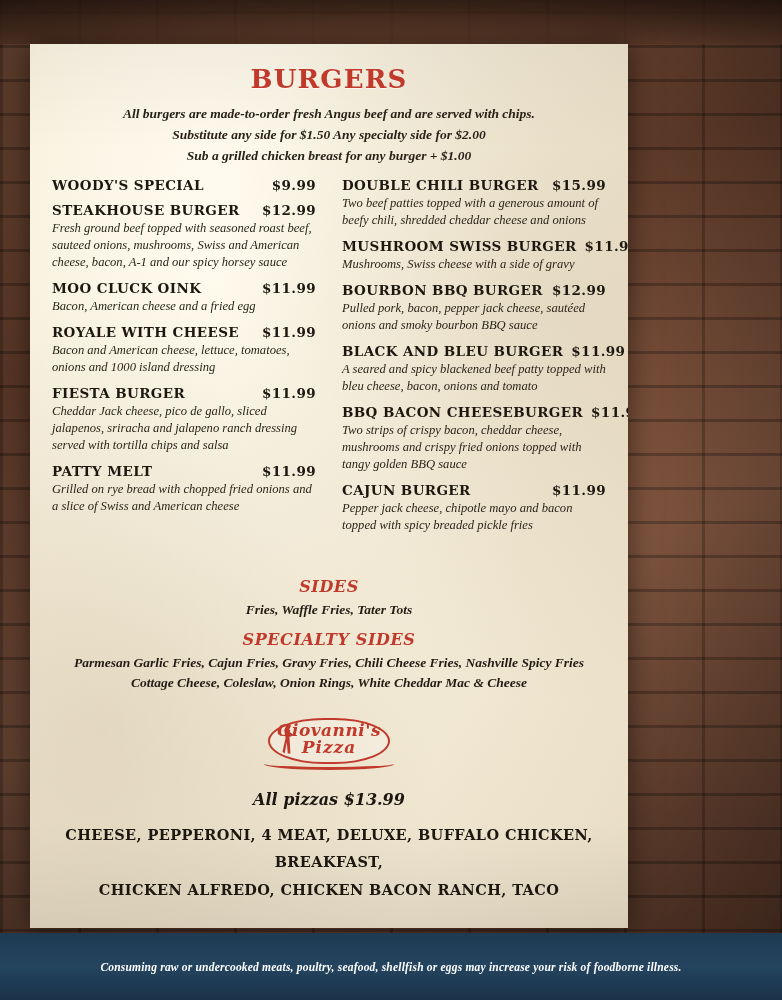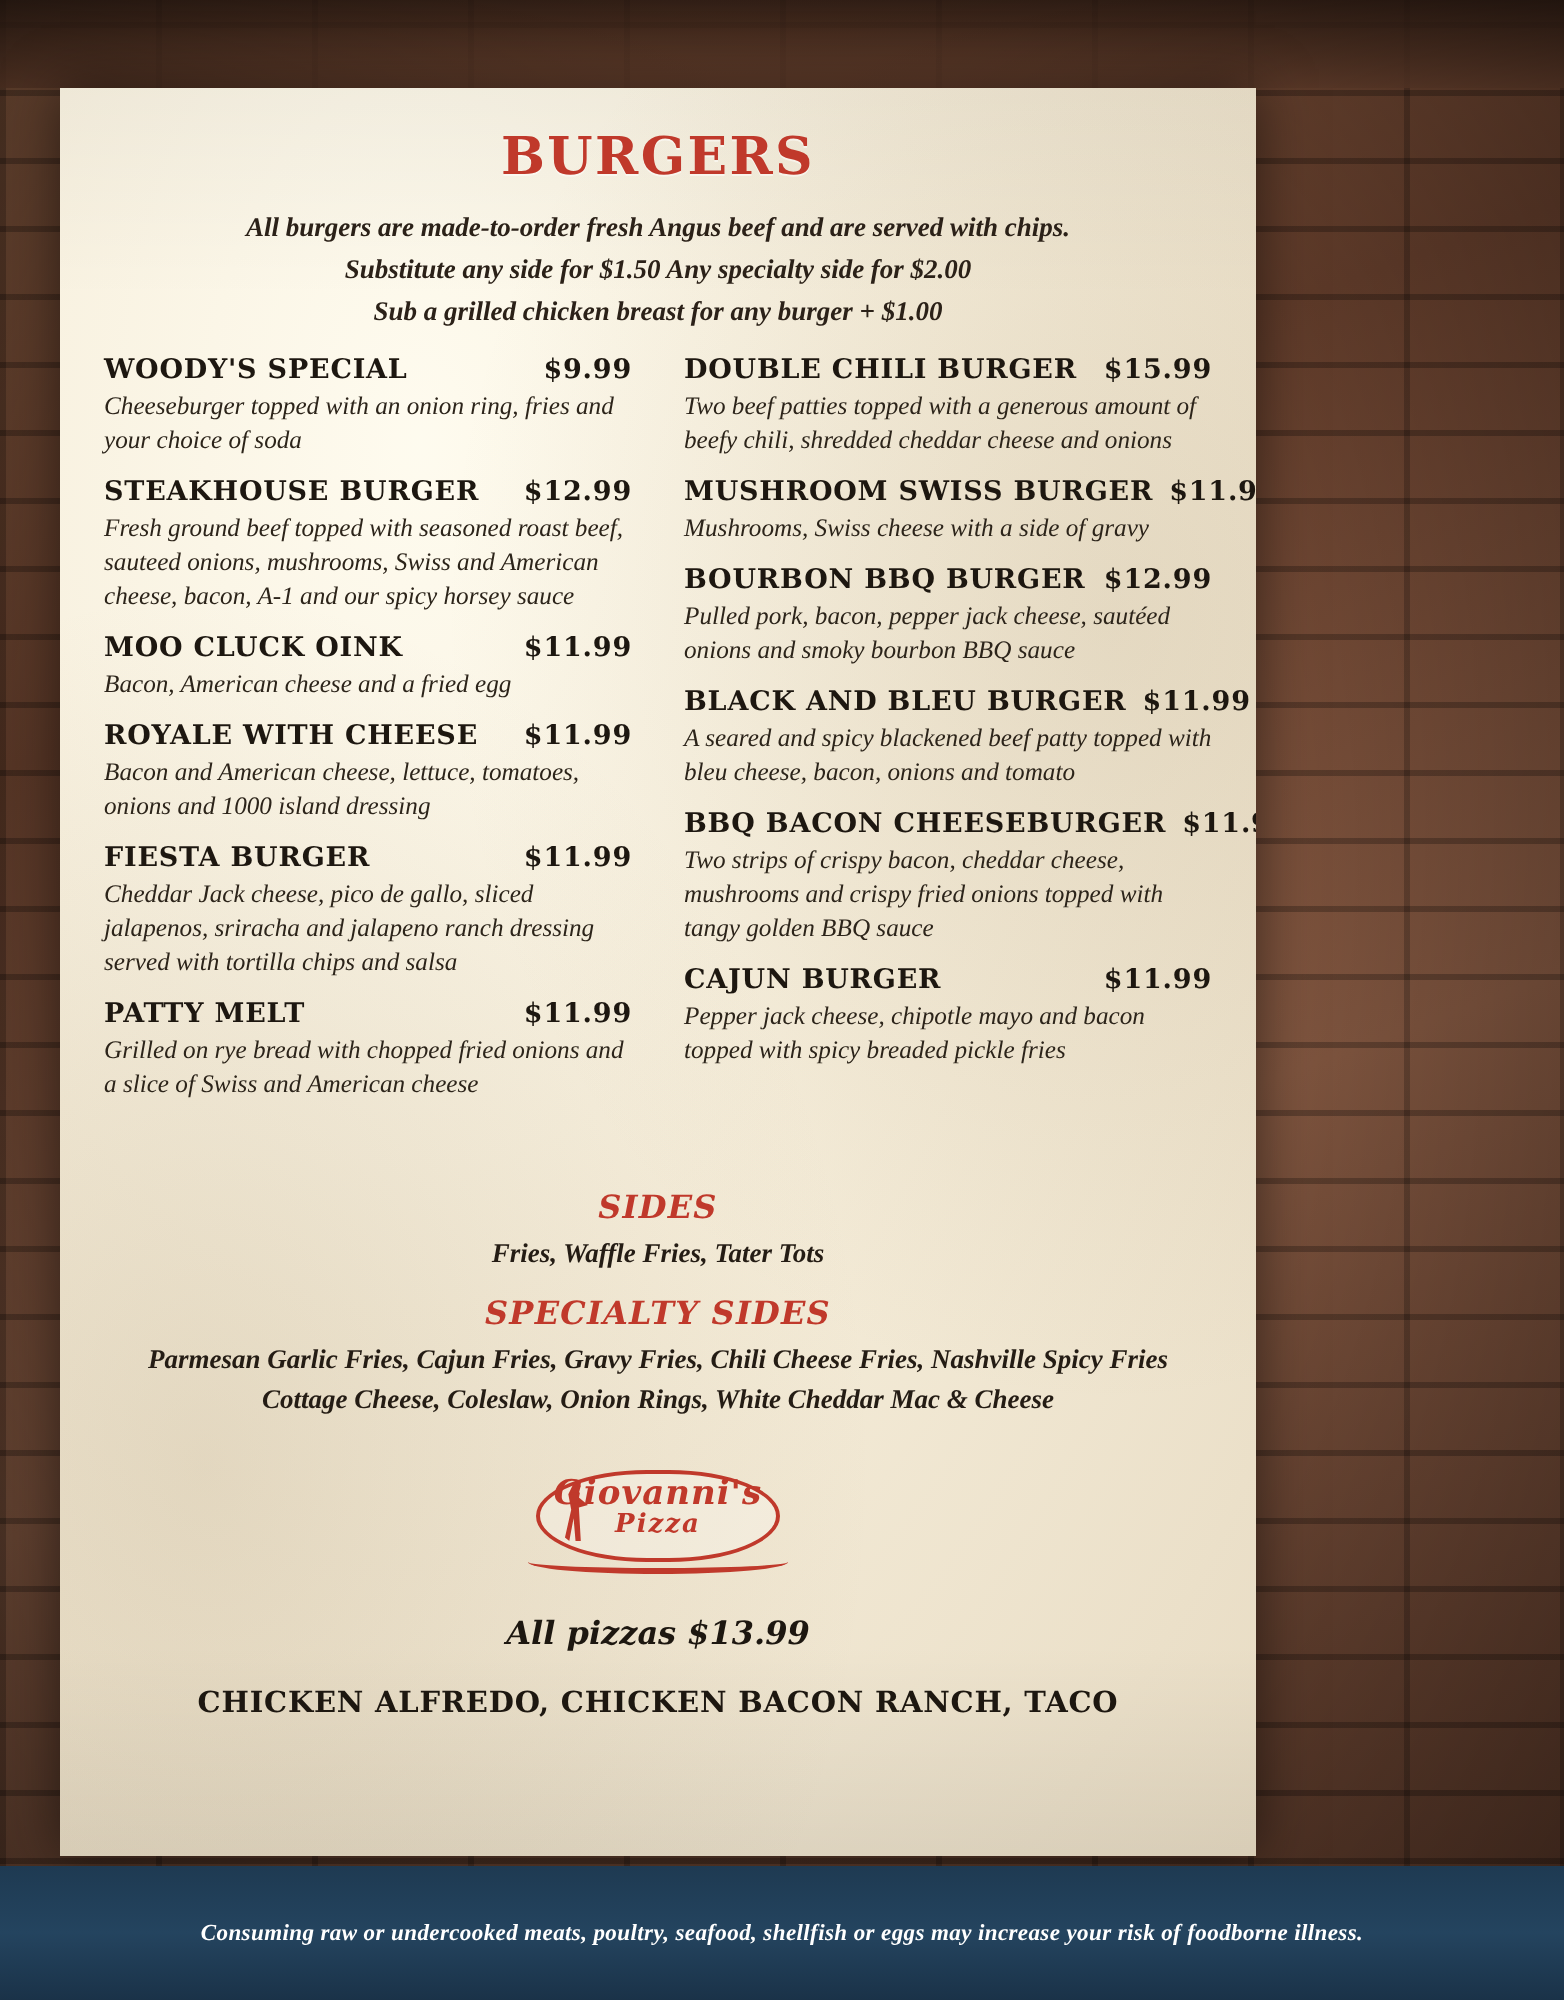--- a/index.html
+++ b/index.html
@@ -139,21 +139,21 @@
   .logo-text {
     position: absolute; left: 0; top: 8px; width: 134px;
     text-align: center;
     color: #c0392b;
     font-family: "DejaVu Serif", serif;
     font-weight: bold;
     font-style: italic;
     line-height: 1.02;
   }
   .logo-text .l1 { display:block; font-size: 17px; letter-spacing: .5px; }
-  .logo-text .l2 { display:block; font-size: 13px; letter-spacing: 1px; }
+  .logo-text .l2 { display:block; font-size: 17px; letter-spacing: 1px; }
   .logo-swoosh {
     position: absolute; left: 2px; bottom: 6px; width: 130px; height: 12px;
     border-bottom: 3px solid #c0392b;
     border-radius: 0 0 60% 60%;
   }
   .logo-fig {
     position: absolute; left: 20px; top: 10px;
     width: 12px; height: 30px;
     background: #c0392b;
     clip-path: polygon(45% 0%, 70% 8%, 58% 26%, 100% 40%, 62% 44%, 70% 100%, 48% 100%, 40% 62%, 22% 100%, 4% 94%, 30% 48%, 18% 22%);
@@ -216,21 +216,20 @@
 
     <div class="columns">
 
       <div class="col">
 
         <div class="item">
           <div class="item-head">
             <span class="item-name">WOODY'S SPECIAL</span>
             <span class="item-price">$9.99</span>
           </div>
-          <div class="item-desc">Cheeseburger topped with an onion ring, fries and your choice of soda</div>
         </div>
 
         <div class="item">
           <div class="item-head">
             <span class="item-name">STEAKHOUSE BURGER</span>
             <span class="item-price">$12.99</span>
           </div>
           <div class="item-desc">Fresh ground beef topped with seasoned roast beef, sauteed onions, mushrooms, Swiss and  American cheese, bacon, A-1 and our spicy horsey sauce</div>
         </div>
 
@@ -336,20 +335,21 @@
         <div class="logo-text">
           <span class="l1">Giovanni's</span>
           <span class="l2">Pizza</span>
         </div>
         <div class="logo-swoosh"></div>
       </div>
     </div>
 
     <div class="pizza">
       <div class="pizza-price">All pizzas $13.99</div>
+      <div class="pizza-line">CHEESE, PEPPERONI, 4 MEAT, DELUXE, BUFFALO CHICKEN, BREAKFAST,</div>
       <div class="pizza-line">CHICKEN ALFREDO, CHICKEN BACON RANCH, TACO</div>
     </div>
 
   </div>
 </div>
 
 <div class="footer">
   <div class="footer-text">Consuming raw or undercooked meats, poultry, seafood, shellfish or eggs may increase your risk of foodborne illness.</div>
 </div>
 

